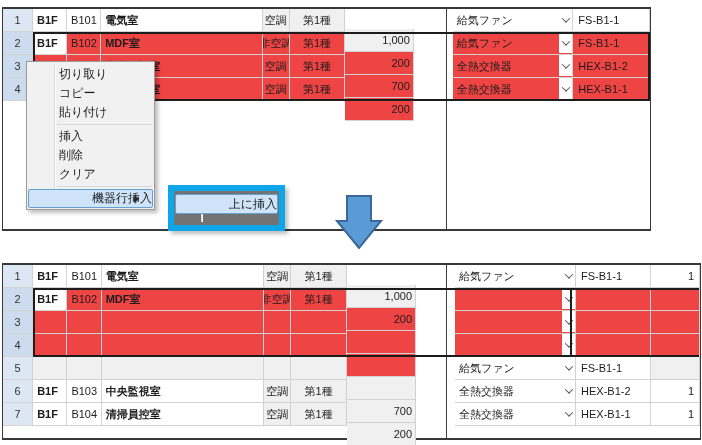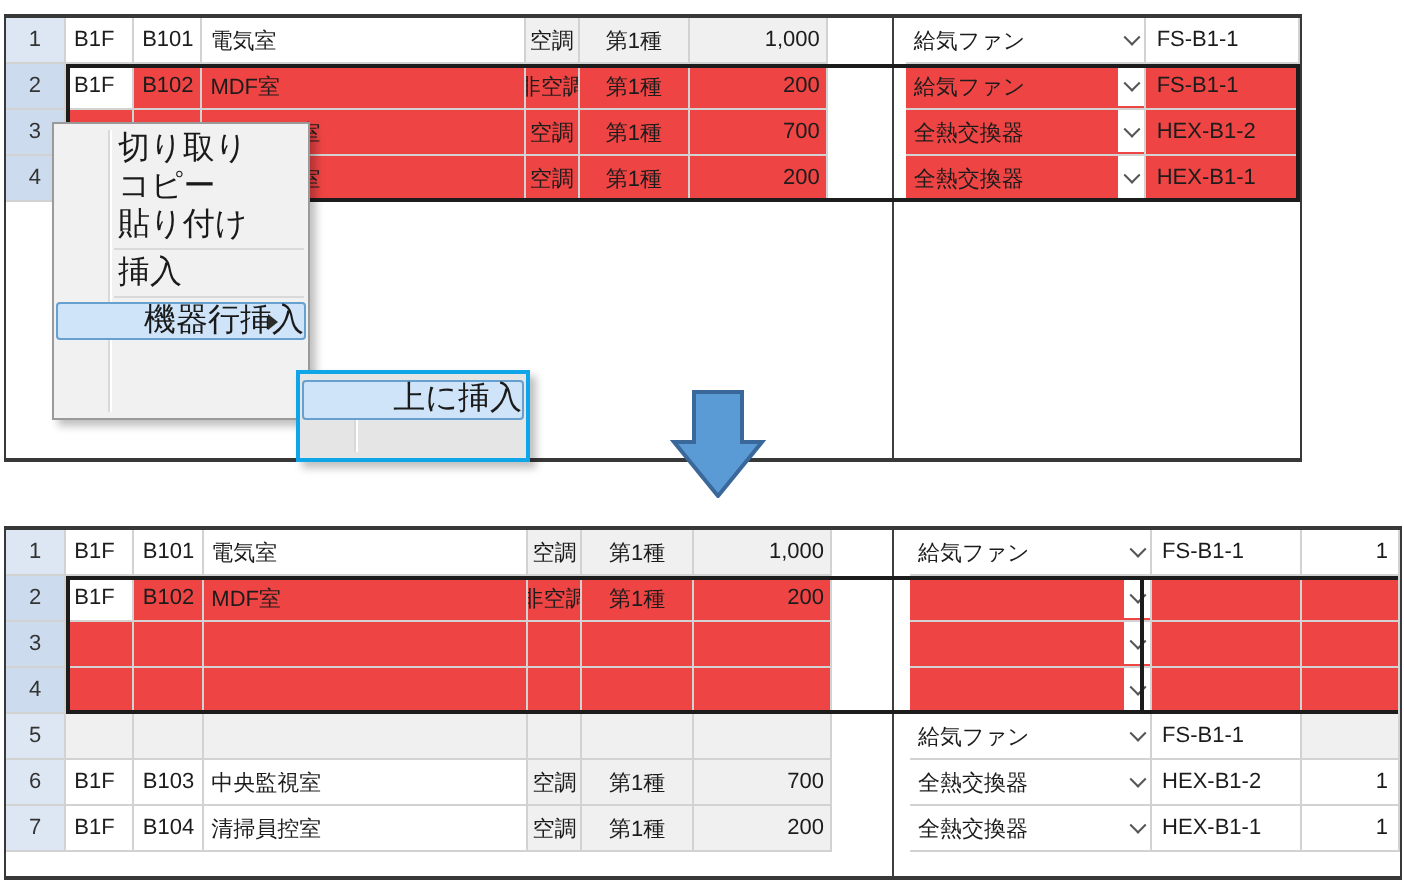--- a/index.html
+++ b/index.html
@@ -8,26 +8,26 @@
 
   
   .grid{position:absolute;background:#fff;border:1px solid #383838;border-top:2px solid #383838;border-bottom:2px solid #383838;box-sizing:border-box;z-index:1;}
   .t1{left:2px;top:7px;width:649px;height:224px;}
   .t2{left:2px;top:263px;width:699px;height:177px;}
   .row{display:flex;height:23px;}
   .cell{box-sizing:border-box;height:23px;border-right:1px solid #d2d2d2;border-bottom:1px solid #d2d2d2;
         font-size:11px;color:#1c1c1c;padding:0 4px;display:flex;align-items:center;
         overflow:hidden;white-space:nowrap;background:#fff;}
   .c-num{width:31px;justify-content:center;background:#dde7f3;color:#333;padding:0;}
-  .c-floor{width:35px;}
+  .c-floor{width:35px;font-weight:bold;}
   .c-room{width:35px;}
-  .c-name{width:167px;}
+  .c-name{width:167px;font-weight:bold;}
   .c-ac{width:28px;justify-content:center;padding:0;background:#f0f0f0;}
   .c-vent{width:57px;justify-content:center;padding:0;background:#f0f0f0;}
-  .c-air{width:71px;justify-content:flex-end;background:#f0f0f0;padding-right:3px;}
+  .c-air{width:71px;justify-content:flex-end;background:#f0f0f0;padding-right:3px;margin-top:20px;}
   .c-equip{width:124px;position:relative;padding-right:15px;margin-left:39px;}
   .c-code{width:79px;padding-left:5px;}
   .t2 .c-code{width:77px;}
   .c-qty{width:50px;justify-content:flex-end;padding-right:5px;}
   .sel{background:#ef4444;}
   .selhdr{background:#ccdcee;}
   .gray{background:#f0f0f0;}
   .white{background:#ffffff;}
   .empty-strip{background:#fff;}
 
@@ -44,26 +44,26 @@
   .sel-box.b2{left:33px;top:288px;width:666px;height:69px;border-right:none;}
   .sel-seg{position:absolute;left:535px;top:-2px;bottom:-2px;width:2px;background:#1c1c1c;}
 
   
   .down-arrow{position:absolute;left:333px;top:195px;z-index:6;}
 
   
   .ctx-menu{position:absolute;left:26px;top:61px;width:129px;height:149px;background:#f1f1f1;
             border:1px solid #9a9a9a;box-sizing:border-box;z-index:20;padding-top:3px;
             box-shadow:3px 3px 4px rgba(0,0,0,0.25);}
-  .submenu{position:absolute;left:148px;top:185px;width:117px;height:46px;background:#e5e5e5;
-           border:2px solid #0ea5e9;box-sizing:border-box;z-index:21;padding-top:3px;
+  .submenu{position:absolute;left:168px;top:185px;width:117px;height:46px;background:#737373;
+           border:6px solid #0ea5e9;box-sizing:border-box;z-index:21;padding-top:3px;
            box-shadow:3px 3px 4px rgba(0,0,0,0.25);}
   .gutter-line{position:absolute;left:27px;top:3px;bottom:3px;width:1px;background:#d9d9d9;
                border-right:1px solid #ffffff;z-index:0;}
-  .mi{position:relative;height:19px;line-height:19px;padding-left:31px;font-size:16px;color:#1a1a1a;
+  .mi{position:relative;height:19px;line-height:19px;padding-left:31px;font-size:12px;color:#1a1a1a;
       margin:0 1px;box-sizing:border-box;z-index:1;}
   .submenu .mi{height:20px;line-height:20px;padding-left:30px;}
   .mi.highlight{background:#cfe4f8;border:1px solid #66a0d0;border-radius:2px;line-height:17px;text-align:right;}
   .submenu .mi.highlight{line-height:18px;}
   .msep{height:1px;background:#d9d9d9;margin:2px 2px 2px 30px;position:relative;z-index:1;}
   .subarrow{position:absolute;right:13px;top:5px;width:0;height:0;
             border-left:5px solid #2b2b2b;border-top:4px solid transparent;border-bottom:4px solid transparent;}
 </style>
 </head>
 <body>
@@ -139,20 +139,22 @@
   </div>
   <div class="sel-box b1"></div>
 
   <div class="ctx-menu">
     <div class="gutter-line"></div>
     <div class="mi"><span>切り取り</span></div>
     <div class="mi"><span>コピー</span></div>
     <div class="mi"><span>貼り付け</span></div>
     <div class="msep"></div>
     <div class="mi"><span>挿入</span></div>
+    <div class="mi"><span>削除</span></div>
+    <div class="mi"><span>クリア</span></div>
     <div class="msep"></div>
     <div class="mi highlight"><span>機器行挿入</span><span class="subarrow"></span></div>
   </div>
 
   <div class="submenu">
     <div class="gutter-line"></div>
     <div class="mi highlight"><span>上に挿入</span></div>
   </div>
 
   <svg class="down-arrow" width="52" height="54" viewBox="0 0 52 54">

